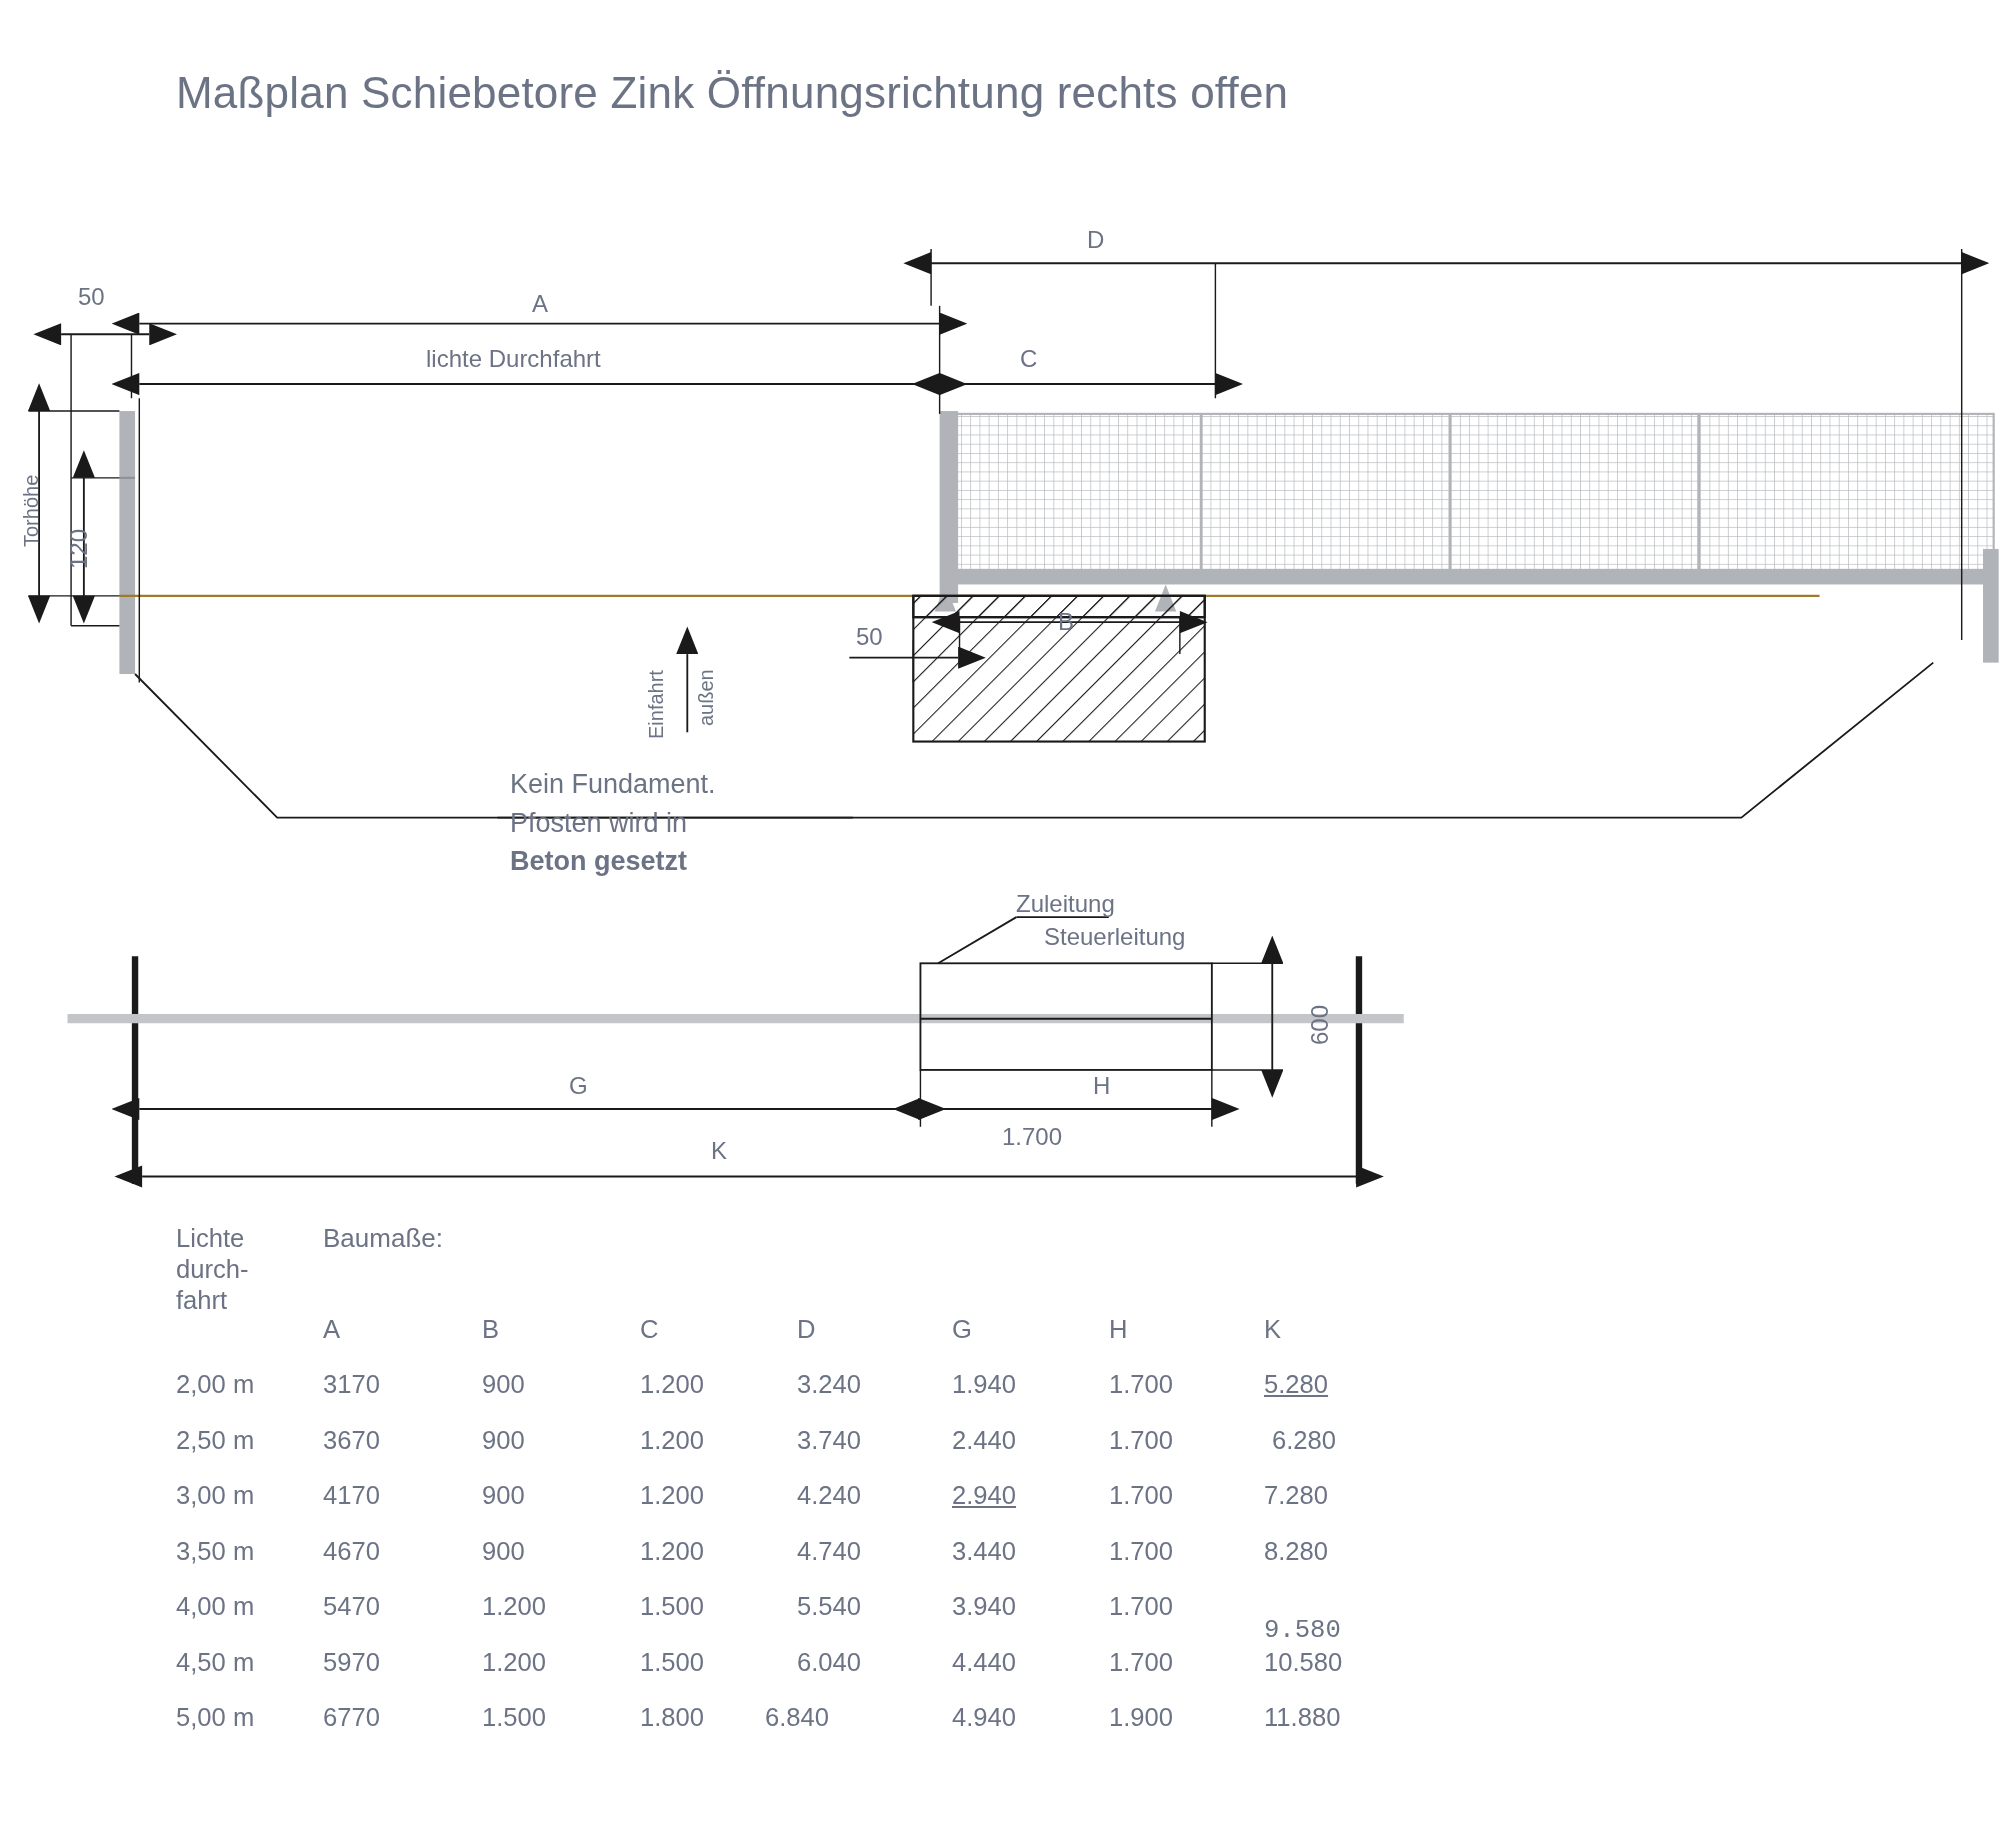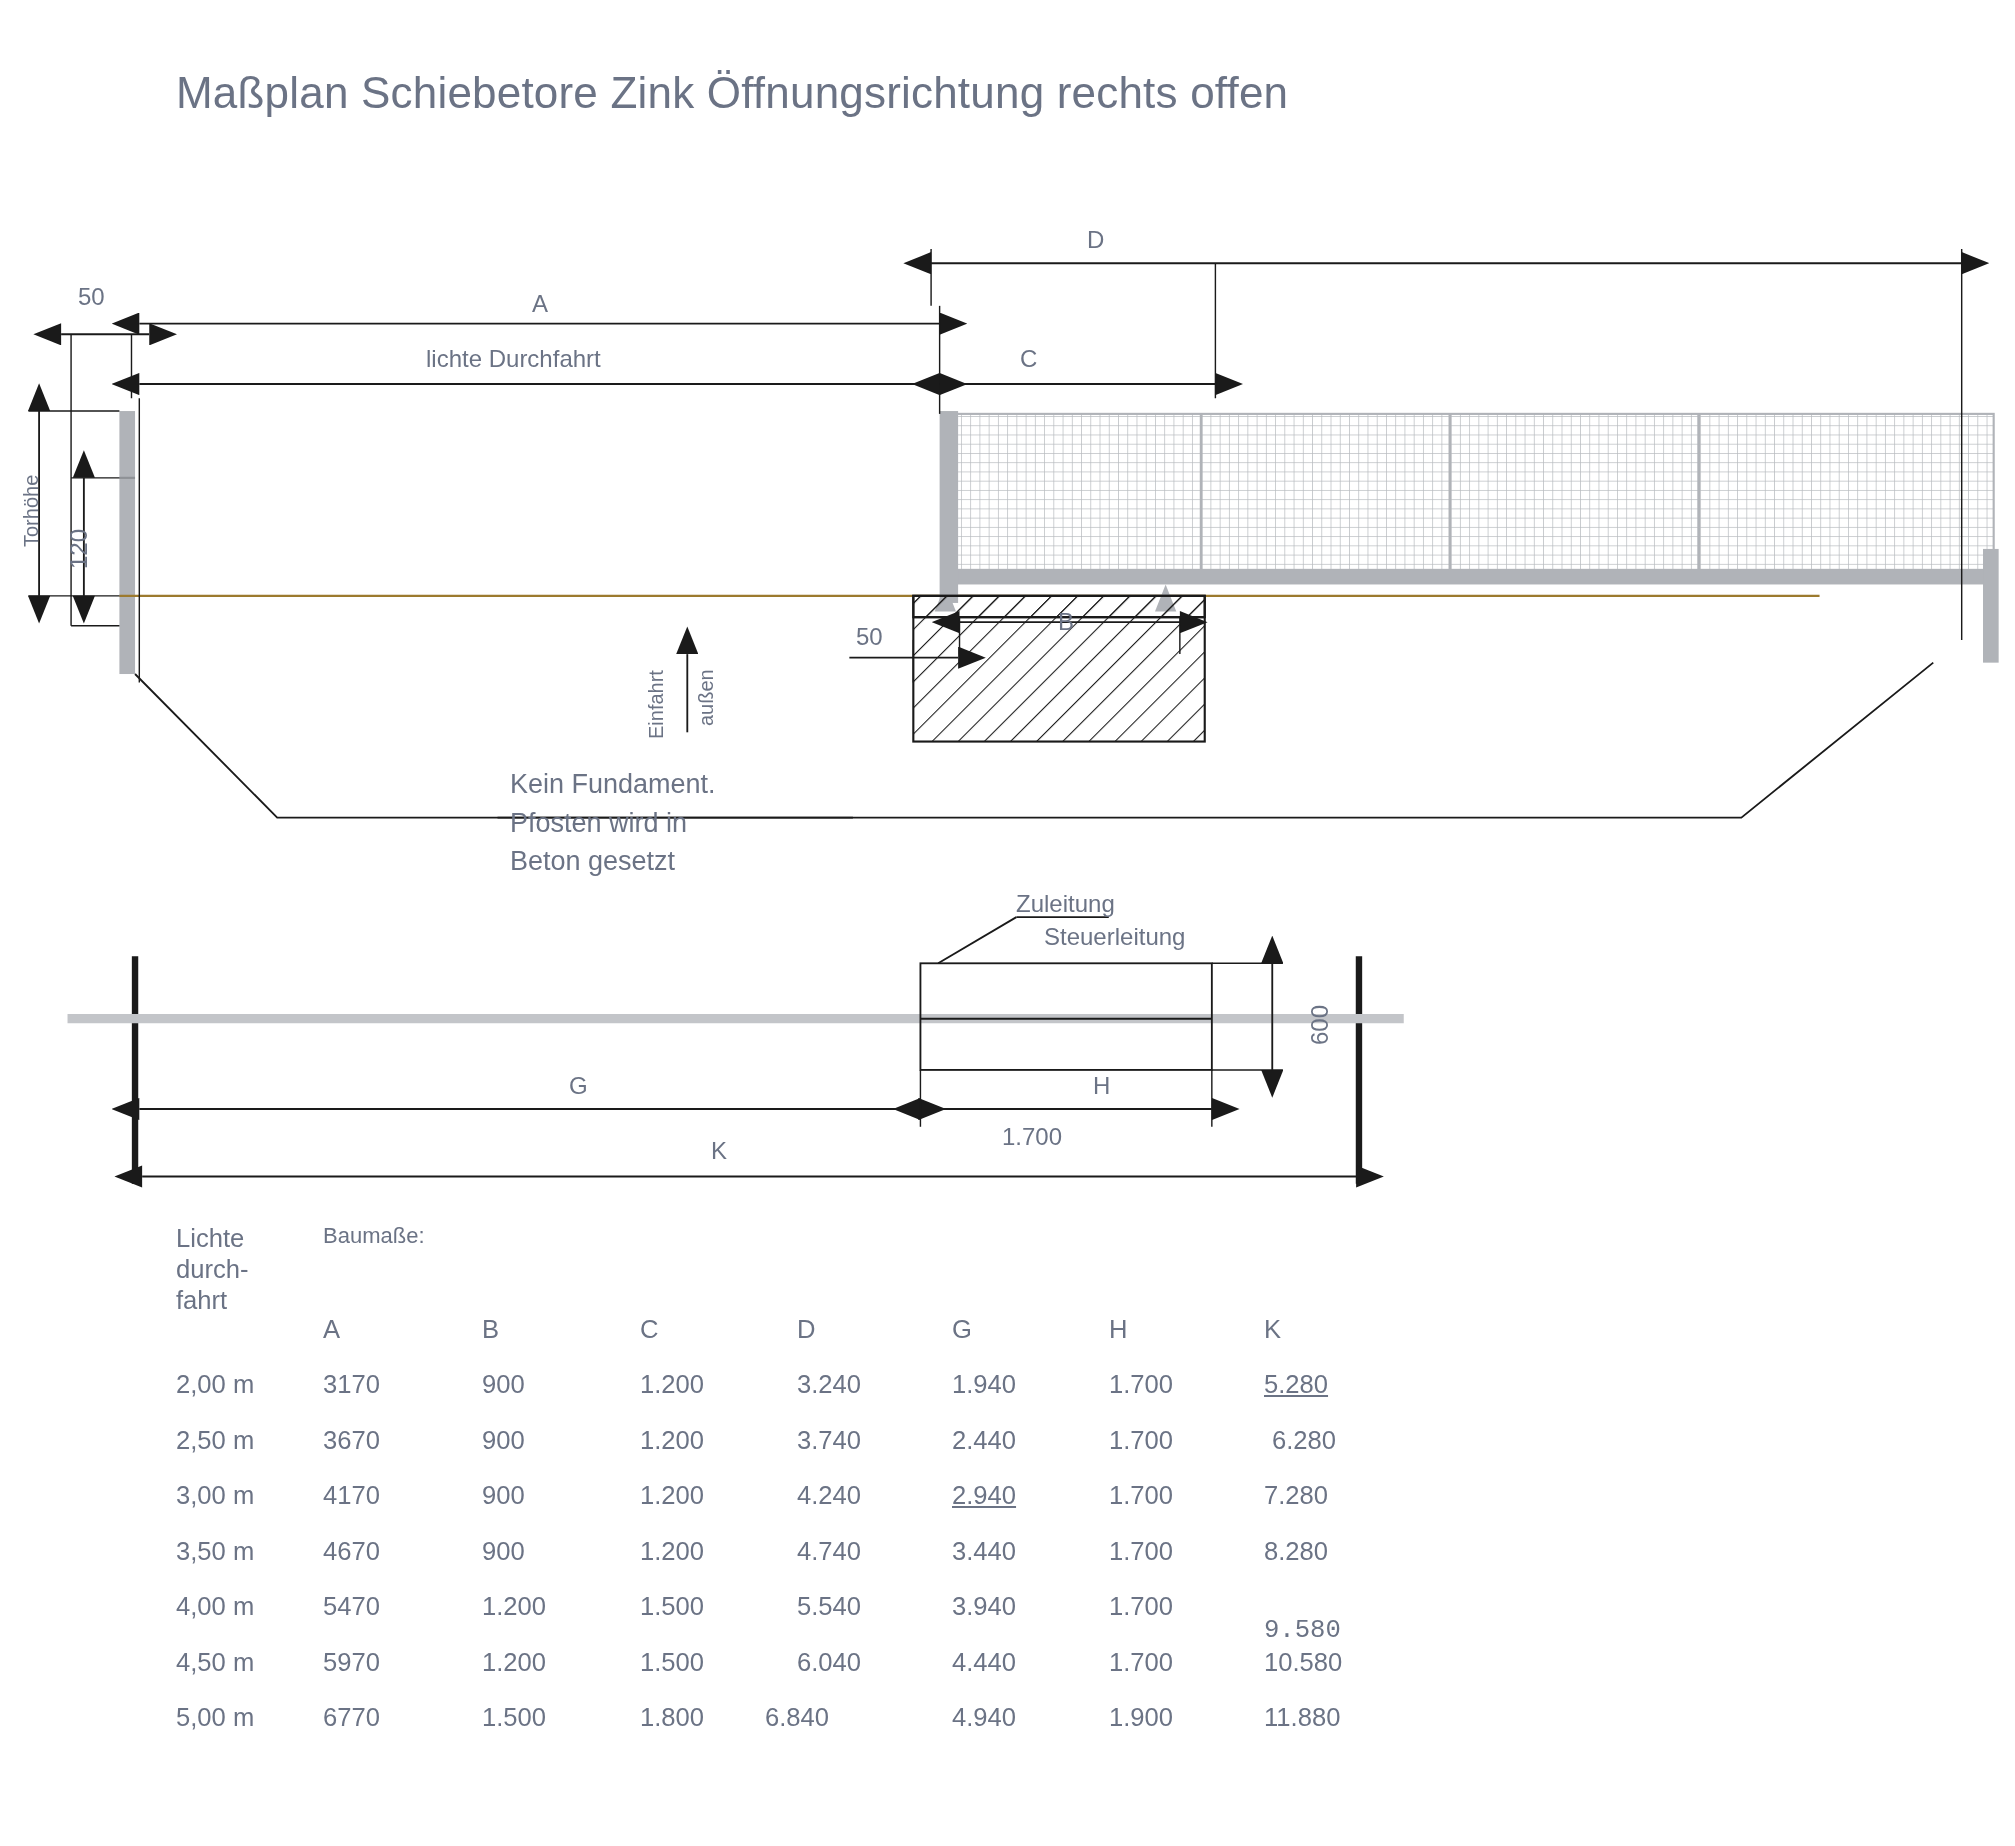--- a/index.html
+++ b/index.html
@@ -17,21 +17,21 @@
   }
 
   
   svg.layer{position:absolute;left:0;top:0;width:2015px;height:1847px;overflow:visible;}
 
   
   .lbl{position:absolute;font-size:24px;color:#6b7385;white-space:nowrap;}
   .lbl.note{font-size:27px;line-height:1.38;}
   .vert{transform-origin:0 0;}
   .hdr-lichte{position:absolute;left:176px;top:1223px;font-size:25.6px;line-height:1.22;color:#6b7385;white-space:nowrap;}
-  .hdr-bau{position:absolute;left:323px;top:1223px;font-size:22px;color:#6b7385;white-space:nowrap;}
+  .hdr-bau{position:absolute;left:323px;top:1223px;font-size:26px;color:#6b7385;white-space:nowrap;}
   .colhdr{position:absolute;top:1315px;font-size:25.6px;color:#6b7385;}
   .rowtext{position:absolute;font-size:25.6px;color:#6b7385;white-space:nowrap;}
 </style>
 </head>
 <body>
 
 <div class="root">
 
   <div class="title">Maßplan Schiebetore Zink Öffnungsrichtung rechts offen</div>
 
@@ -146,21 +146,21 @@
   <div class="lbl" style="left:856px;top:623px;">50</div>
 
   <div class="lbl vert" style="left:20px;top:547px;transform:rotate(-90deg);font-size:20px;">Torhöhe</div>
   <div class="lbl vert" style="left:65px;top:569px;transform:rotate(-90deg);">120</div>
 
   <div class="lbl vert" style="left:645px;top:739px;transform:rotate(-90deg);font-size:20px;">Einfahrt</div>
   <div class="lbl vert" style="left:695px;top:726px;transform:rotate(-90deg);font-size:20px;">außen</div>
 
   <div class="lbl note" style="left:510px;top:766px;">Kein Fundament.</div>
   <div class="lbl note" style="left:510px;top:805px;">Pfosten wird in</div>
-  <div class="lbl note" style="left:510px;top:843px;">Beton gesetzt</div>
+  <div class="lbl note" style="left:510px;top:843px;font-weight:bold;">Beton gesetzt</div>
 
   <div class="lbl" style="left:1016px;top:890px;">Zuleitung</div>
   <div class="lbl" style="left:1016px;top:923px;margin-left:28px;">Steuerleitung</div>
   <div class="lbl vert" style="left:1306px;top:1045px;transform:rotate(-90deg);">600</div>
   <div class="lbl" style="left:569px;top:1072px;">G</div>
   <div class="lbl" style="left:1093px;top:1072px;">H</div>
   <div class="lbl" style="left:1002px;top:1123px;">1.700</div>
   <div class="lbl" style="left:711px;top:1137px;">K</div>
 
   <div class="hdr-lichte">

